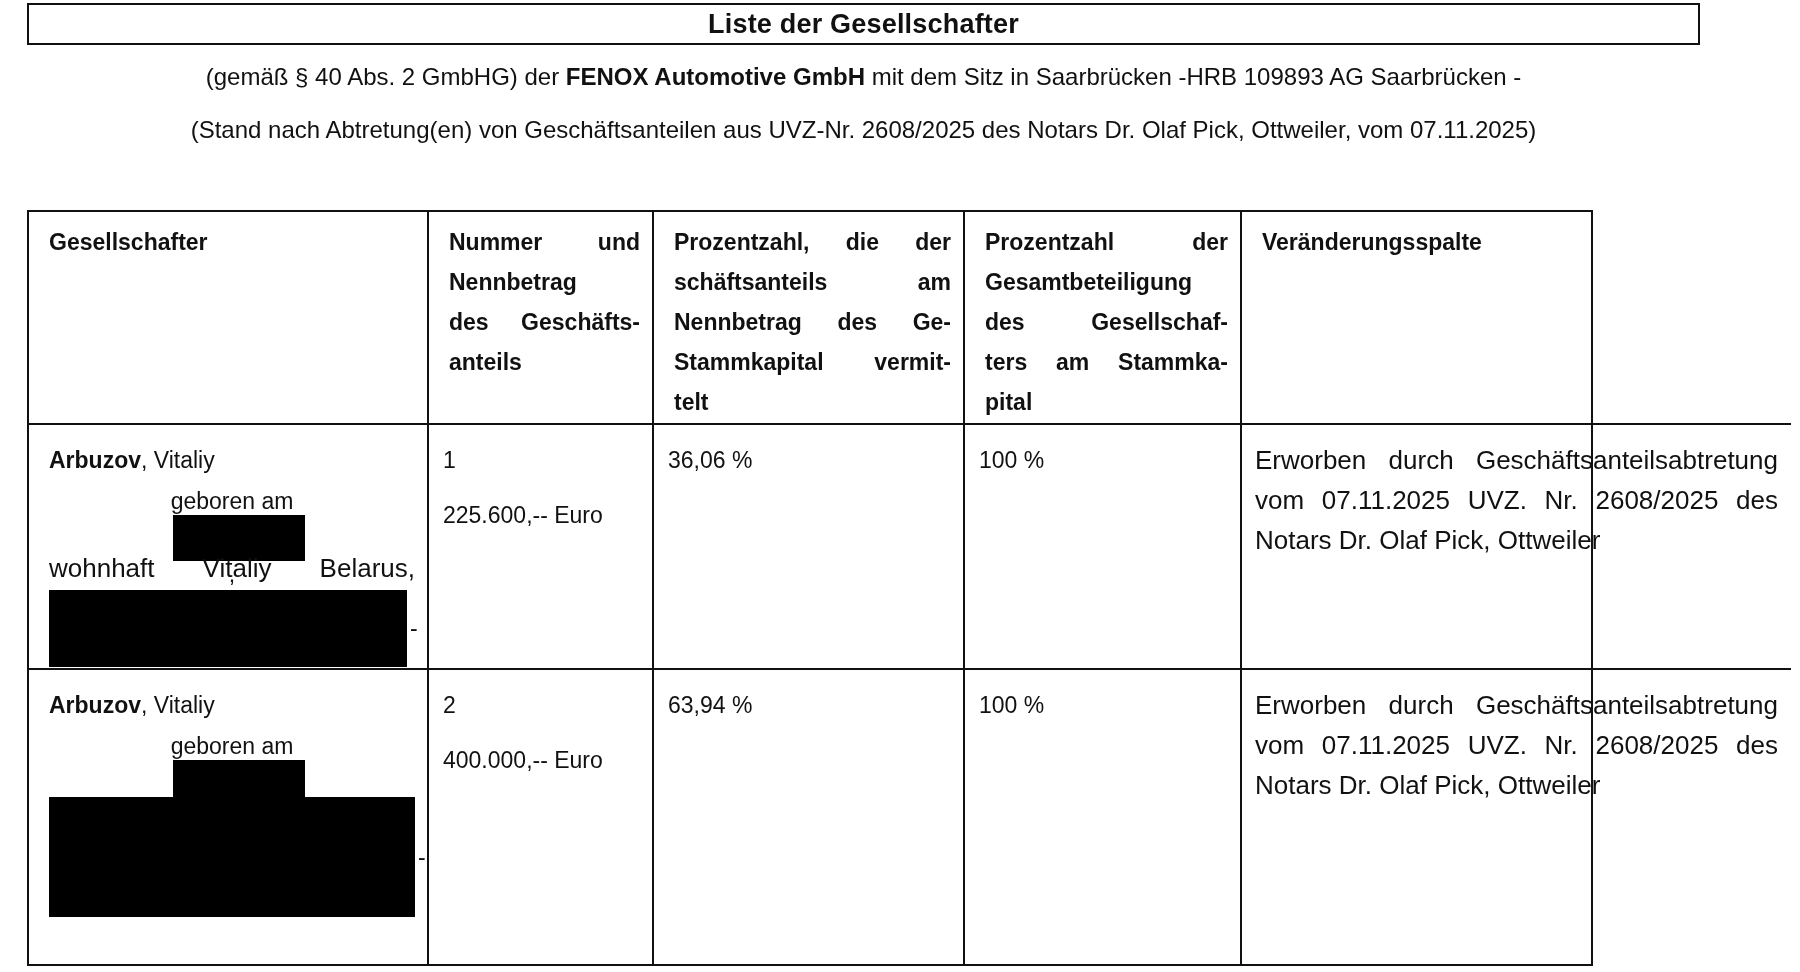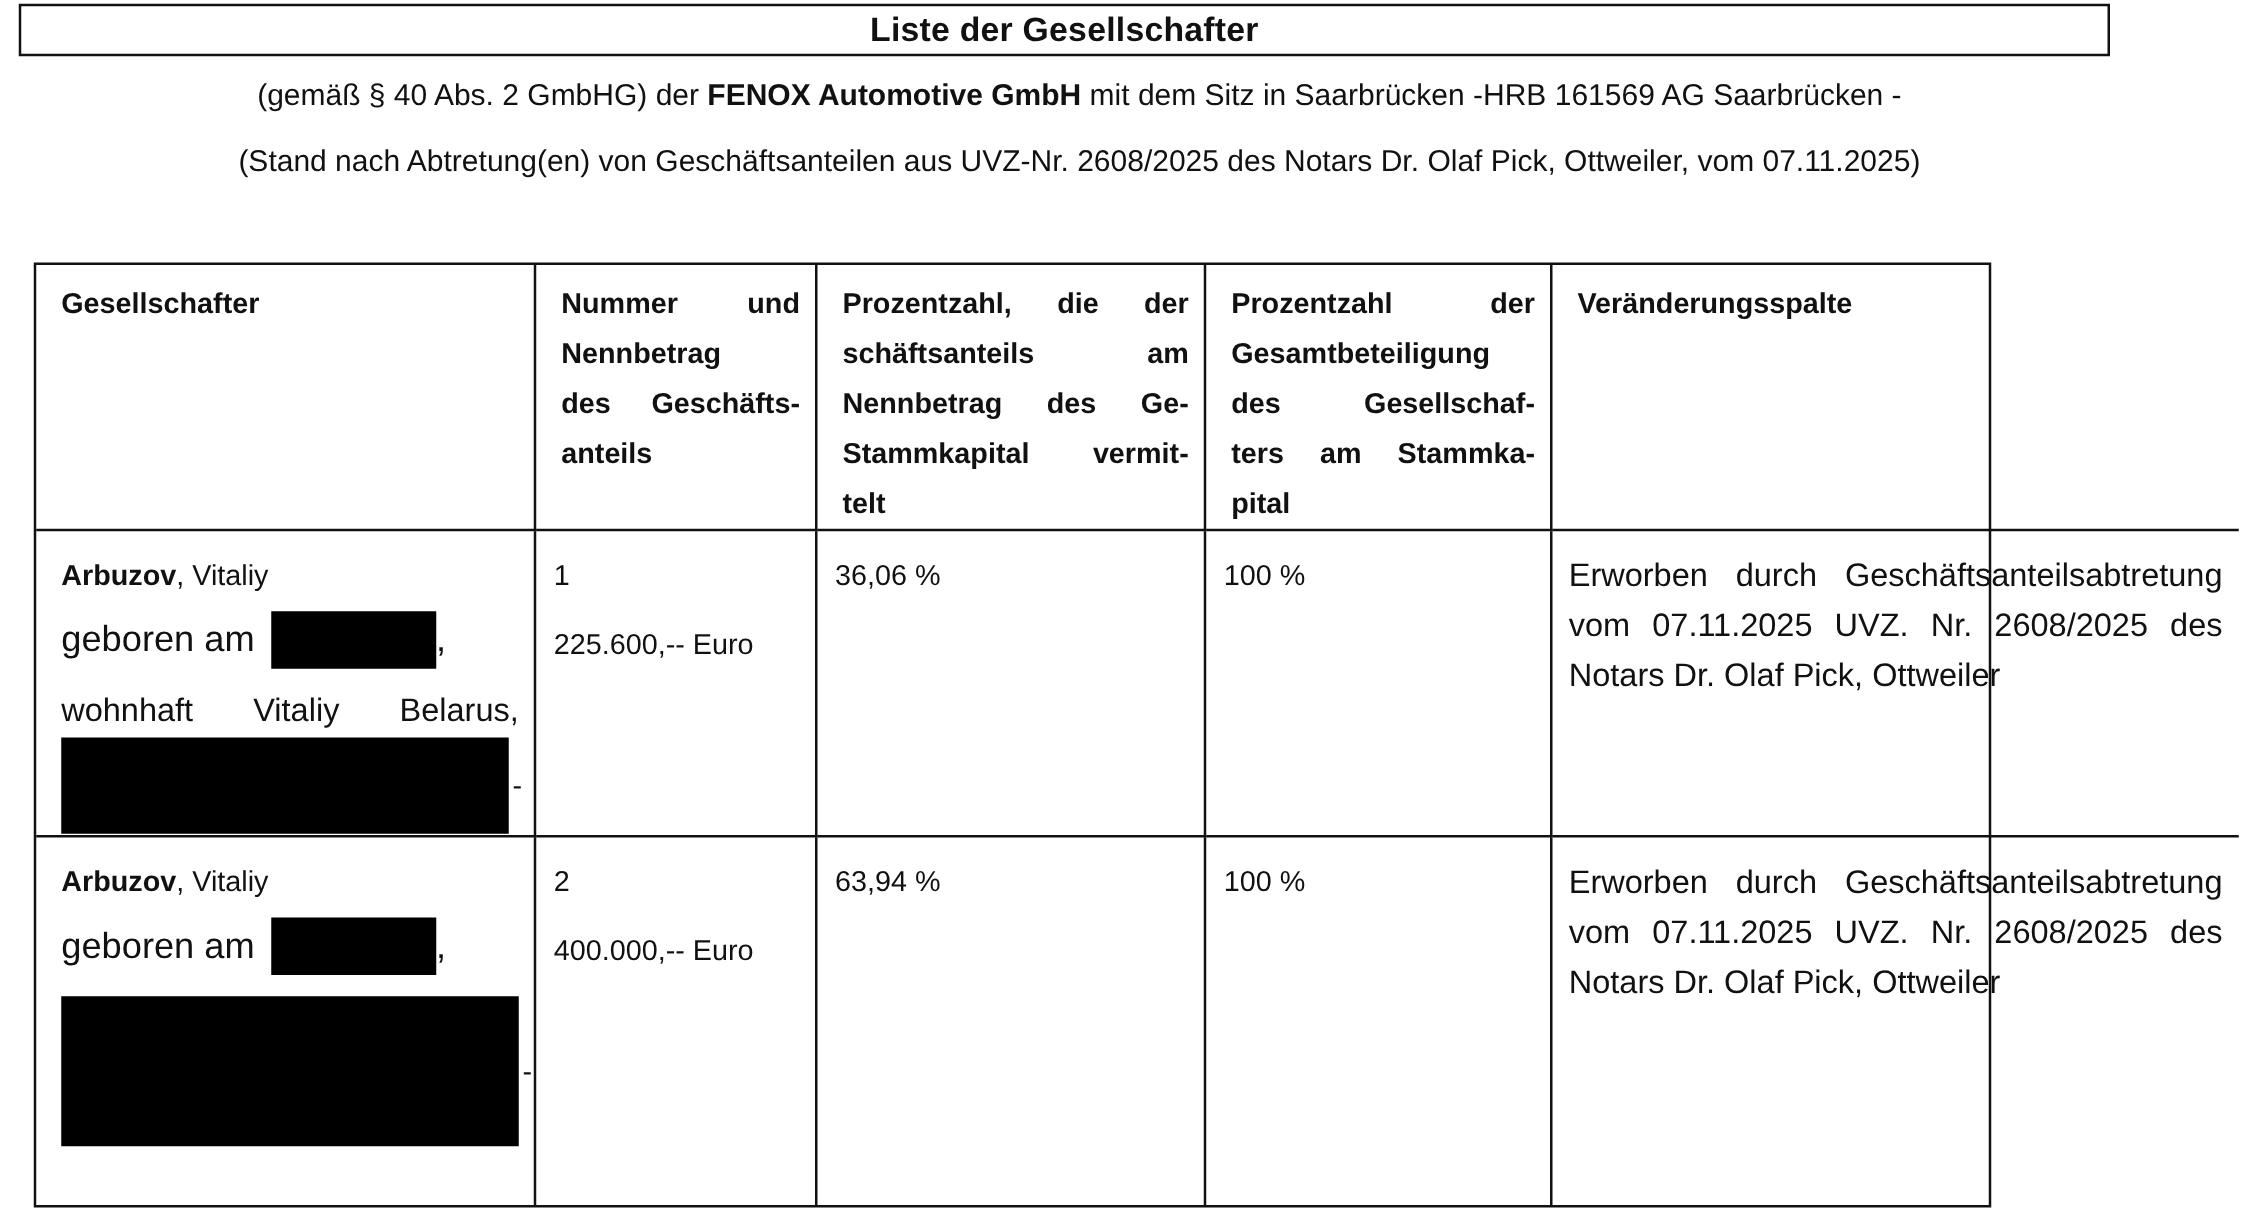--- a/index.html
+++ b/index.html
@@ -1,19 +1,19 @@
 <!DOCTYPE html>
 <html><head>
 <meta charset="utf-8">
 <style>
   html,body{margin:0;padding:0;background:#e8e8e8;}
   #page{position:relative;width:1800px;height:972px;background:#ffffff;overflow:hidden;
         font-family:"Liberation Sans","DejaVu Sans",sans-serif;color:#111;}
   
-  #title-box{position:absolute;left:15px;top:3px;width:1673px;height:42px;
+  #title-box{position:absolute;left:27px;top:3px;width:1673px;height:42px;
              border:2px solid #111;box-sizing:border-box;
              display:flex;align-items:center;justify-content:center;}
   #title-box .t{font-size:27px;font-weight:bold;letter-spacing:.2px;}
   .subline{position:absolute;left:27px;width:1673px;text-align:center;font-size:24px;line-height:30px;}
   #subtitle-1{top:62px;}
   #subtitle-2{top:115px;}
   .b{font-weight:bold;}
   
   #shareholder-table{position:absolute;left:27px;top:210px;width:1566px;height:756px;
                      border:2px solid #111;box-sizing:border-box;
@@ -27,41 +27,41 @@
   .pad{padding:10px 12px 0 20px;}
   .padd{padding:15px 12px 0 20px;}
   .padn{padding:15px 12px 0 14px;}
   .padc{padding:15px 13px 0 13px;}
   .hl{font-size:23px;line-height:40px;white-space:nowrap;}
   .wl{font-size:26px;line-height:40px;}
   .jline{white-space:normal;text-align:justify;text-align-last:justify;}
   .gap15{margin-top:15px;}
   
   .nameline{margin-top:0;}
-  .bornline{height:48px;margin-top:8px;display:flex;align-items:center;font-size:29px;}
+  .bornline{height:48px;margin-top:8px;display:flex;align-items:center;font-size:23px;flex-direction:column;}
   .redact-sm{display:inline-block;width:132px;height:46px;background:#000;margin-left:13px;flex:0 0 auto;}
   .resline{margin-top:12px;}
   .boxline{display:flex;align-items:center;font-size:23px;}
   .boxline.r1{margin-top:2px;}
   .boxline.r2{margin-top:16px;}
   .redact-lg{background:#000;flex:0 0 auto;}
   .redact-lg.one{width:358px;height:77px;}
   .redact-lg.two{width:366px;height:120px;}
   .dash{margin-left:3px;}
 </style>
 </head>
 <body>
 
 <div id="page">
 
   <div id="title-box">
     <span class="t">Liste der Gesellschafter</span>
   </div>
 
-  <div class="subline" id="subtitle-1"><span>(gemäß § 40 Abs. 2 GmbHG) der </span><span class="b">FENOX Automotive GmbH</span><span> mit dem Sitz in Saarbrücken -HRB 161569 AG Saarbrücken -</span></div>
+  <div class="subline" id="subtitle-1"><span>(gemäß § 40 Abs. 2 GmbHG) der </span><span class="b">FENOX Automotive GmbH</span><span> mit dem Sitz in Saarbrücken -HRB 109893 AG Saarbrücken -</span></div>
   <div class="subline" id="subtitle-2"><span>(Stand nach Abtretung(en) von Geschäftsanteilen aus UVZ-Nr. 2608/2025 des Notars Dr. Olaf Pick, Ottweiler, vom 07.11.2025)</span></div>
 
   <div id="shareholder-table">
 
     <div class="cell head pad">
       <div class="hl">Gesellschafter</div>
     </div>
     <div class="cell head pad">
       <div class="hl jline">Nummer und</div>
       <div class="hl">Nennbetrag</div>

